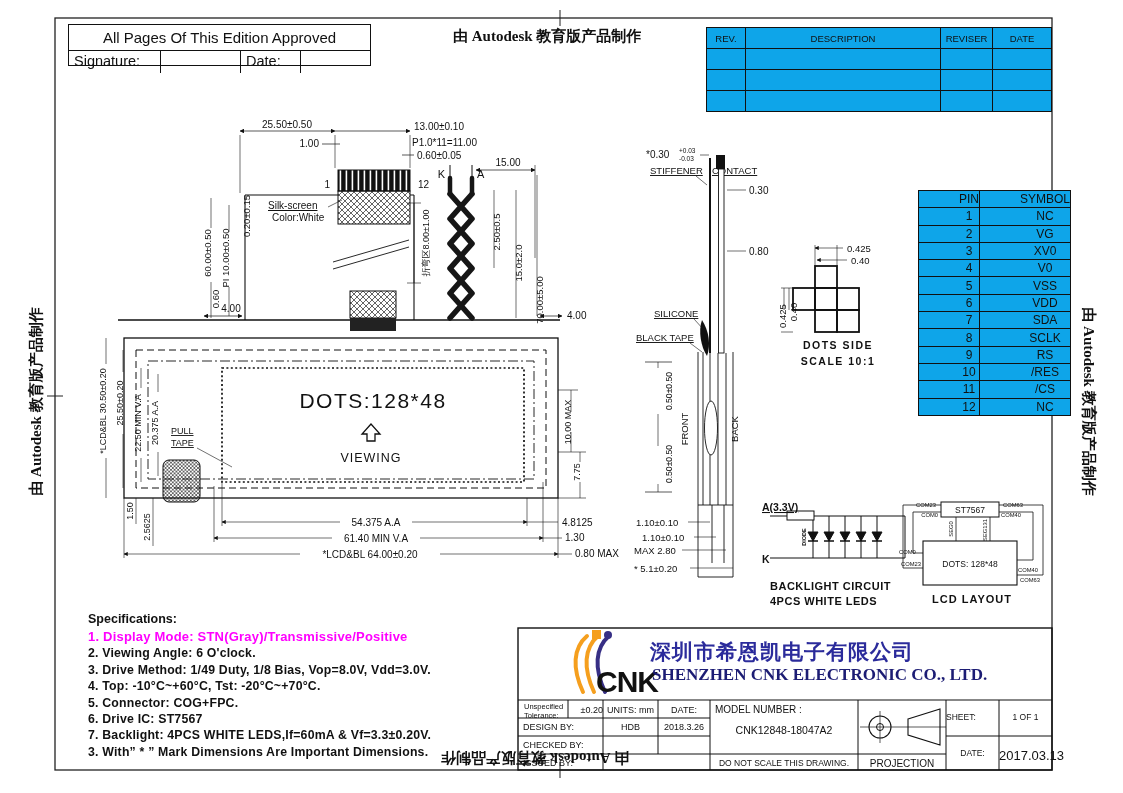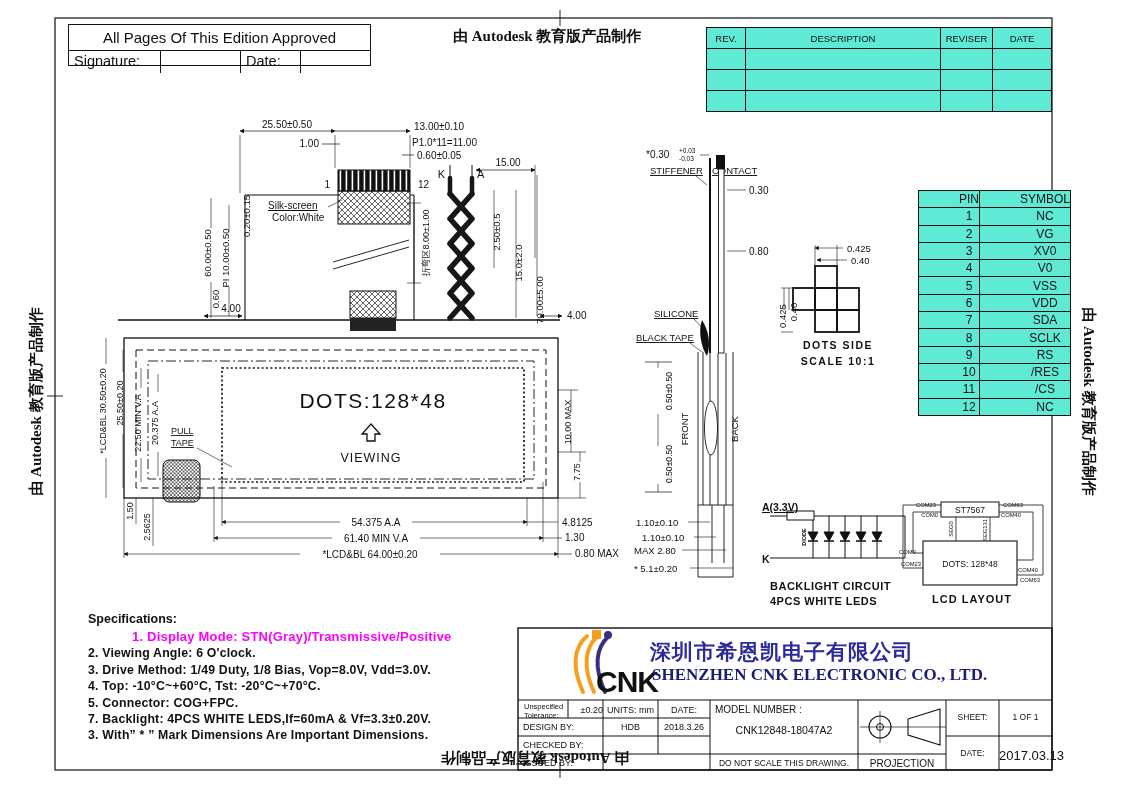--- a/index.html
+++ b/index.html
@@ -8,31 +8,31 @@
   .abs { position:absolute; }
   svg { position:absolute; left:0; top:0; z-index:1; }
   svg text { font-family:"Liberation Sans",sans-serif; fill:#111; }
   .ovl { position:absolute; z-index:2; }
   
   .approval { left:68px; top:24px; width:303px; height:42px; border:1.6px solid #111; background:#fff; }
   .approval .t { height:26px; border-bottom:1.4px solid #111; font-size:15px; text-align:center; line-height:25px; }
   .approval .r { display:flex; height:22px; font-size:14.5px; }
   .approval .c { border-right:1.4px solid #111; padding-left:5px; line-height:21px; }
   
-  table { border-collapse:collapse; background:#5eead4; table-layout:fixed; }
+  table { border-collapse:collapse; background:#0ea5e9; table-layout:fixed; }
   td,th { border:1.4px solid #111; font-weight:normal; overflow:hidden; white-space:nowrap; }
   .rev { left:706px; top:27px; }
   .rev td { height:21px; font-size:9.5px; text-align:center; }
   .pin { left:918px; top:190px; }
   .pin td { height:17.3px; font-size:12px; text-align:center;padding-left:40px; }
   
   .specs { left:88px; top:612px; width:440px; z-index:2; }
   .specs .h { font-size:12.5px; font-weight:bold; margin-bottom:3px; }
   .specs .l { font-size:12.3px; font-weight:bold; letter-spacing:.2px; line-height:16.4px; }
-  .specs .l0 { color:#ff00ff; font-size:13px;margin-left:44px; }
+  .specs .l0 { color:#ff00ff; font-size:13px; }
   
   .tb { font-size:9px; white-space:nowrap; z-index:2; }
   .cn { left:650px; top:638px; font-size:21px; font-weight:bold; color:#2b2b9b; letter-spacing:1px; z-index:2; }
   .en { left:652px; top:665px; font-size:17px; font-weight:bold; color:#1c1c74; font-family:"Liberation Serif",serif; z-index:2; }
   
   .wm { position:absolute; z-index:3; font:bold 15px "Liberation Serif",serif; color:#111; white-space:nowrap; }
   .wm-top { left:453px; top:27px; }
   .wm-bottom { left:441px; top:748px; transform:rotate(180deg); }
   .wm-left { left:-96px; top:392px; width:264px; text-align:center; transform:rotate(-90deg); }
   .wm-right { left:956px; top:392px; width:264px; text-align:center; transform:rotate(90deg); }
@@ -388,20 +388,21 @@
 </tbody>
   </table>
 
 <div class="abs specs">
   <div class="h">Specifications:</div>
   <div class="l l0">1. Display Mode: STN(Gray)/Transmissive/Positive</div>
   <div class="l">2. Viewing Angle:  6 O'clock.</div>
   <div class="l">3. Drive Method: 1/49 Duty, 1/8 Bias, Vop=8.0V, Vdd=3.0V.</div>
   <div class="l">4. Top: -10°C~+60°C, Tst: -20°C~+70°C.</div>
   <div class="l">5. Connector:  COG+FPC.</div>
+  <div class="l">6. Drive IC: ST7567</div>
   <div class="l">7. Backlight: 4PCS WHITE LEDS,If=60mA &amp; Vf=3.3±0.20V.</div>
   <div class="l">3. With” * ” Mark Dimensions Are Important Dimensions.</div>
 </div>
 
 <div class="abs cn">深圳市希恩凯电子有限公司</div>
 <div class="abs en">SHENZHEN CNK ELECTRONIC CO., LTD.</div>
 
 <div class="abs tb" style="left:524px;top:702px;font-size:7.5px">
   <div>Unspecified</div>
   <div>Tolerance:</div>
@@ -411,21 +412,21 @@
 <div class="abs tb" style="left:658px;top:705px;width:52px;text-align:center">DATE:</div>
 <div class="abs tb" style="left:523px;top:722px">DESIGN BY:</div>
 <div class="abs tb" style="left:603px;top:722px;width:55px;text-align:center">HDB</div>
 <div class="abs tb" style="left:658px;top:722px;width:52px;text-align:center">2018.3.26</div>
 <div class="abs tb" style="left:523px;top:740px">CHECKED BY:</div>
 <div class="abs tb" style="left:523px;top:758px">ISSUED BY:</div>
 <div class="abs tb" style="left:715px;top:704px;font-size:10px">MODEL NUMBER :</div>
 <div class="abs tb" style="left:710px;top:724px;width:148px;text-align:center;font-size:10.5px">CNK12848-18047A2</div>
 <div class="abs tb" style="left:710px;top:758px;width:148px;text-align:center;font-size:8.5px">DO NOT SCALE THIS DRAWING.</div>
 <div class="abs tb" style="left:858px;top:758px;width:88px;text-align:center;font-size:10px">PROJECTION</div>
-<div class="abs tb" style="left:946px;top:712px;width:53px;text-align:center;font-size:8.5px">SHEET:</div>
+<div class="abs tb" style="left:946px;top:712px;width:53px;font-size:8.5px">SHEET:</div>
 <div class="abs tb" style="left:999px;top:712px;width:53px;text-align:center;font-size:8.5px">1 OF 1</div>
 <div class="abs tb" style="left:946px;top:748px;width:53px;text-align:center;font-size:8.5px">DATE:</div>
 <div class="abs tb" style="left:999px;top:748px;width:53px;text-align:center;font-size:13px">2017.03.13</div>
 
 <div class="wm wm-top">由 Autodesk 教育版产品制作</div>
 <div class="wm wm-bottom">由 Autodesk 教育版产品制作</div>
 <div class="wm wm-left">由 Autodesk 教育版产品制作</div>
 <div class="wm wm-right">由 Autodesk 教育版产品制作</div>
 
 </body></html>

